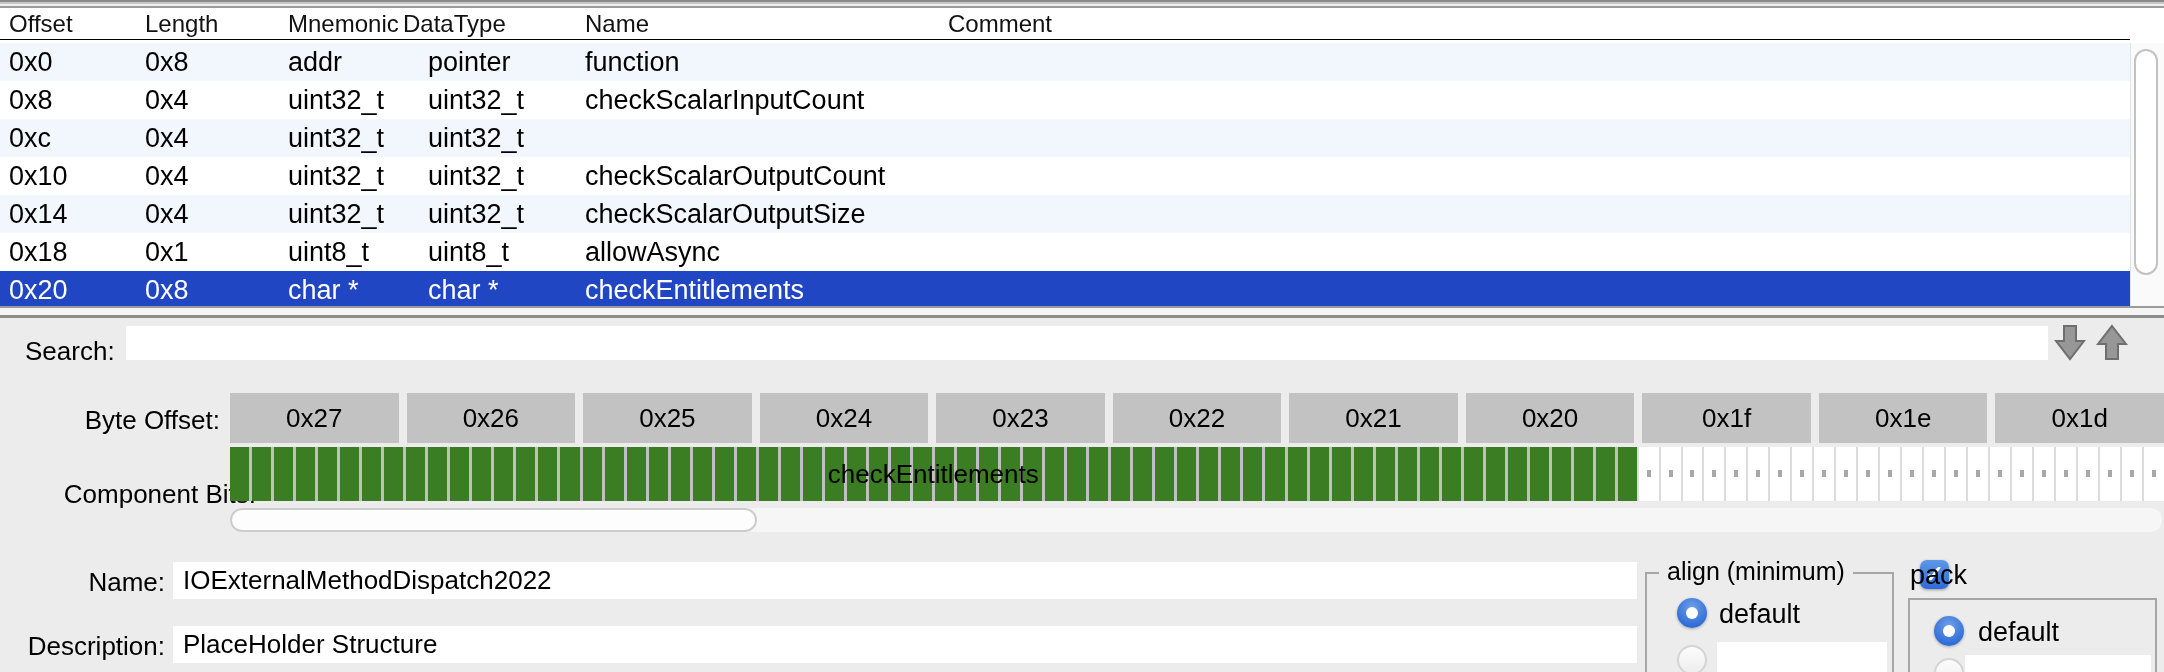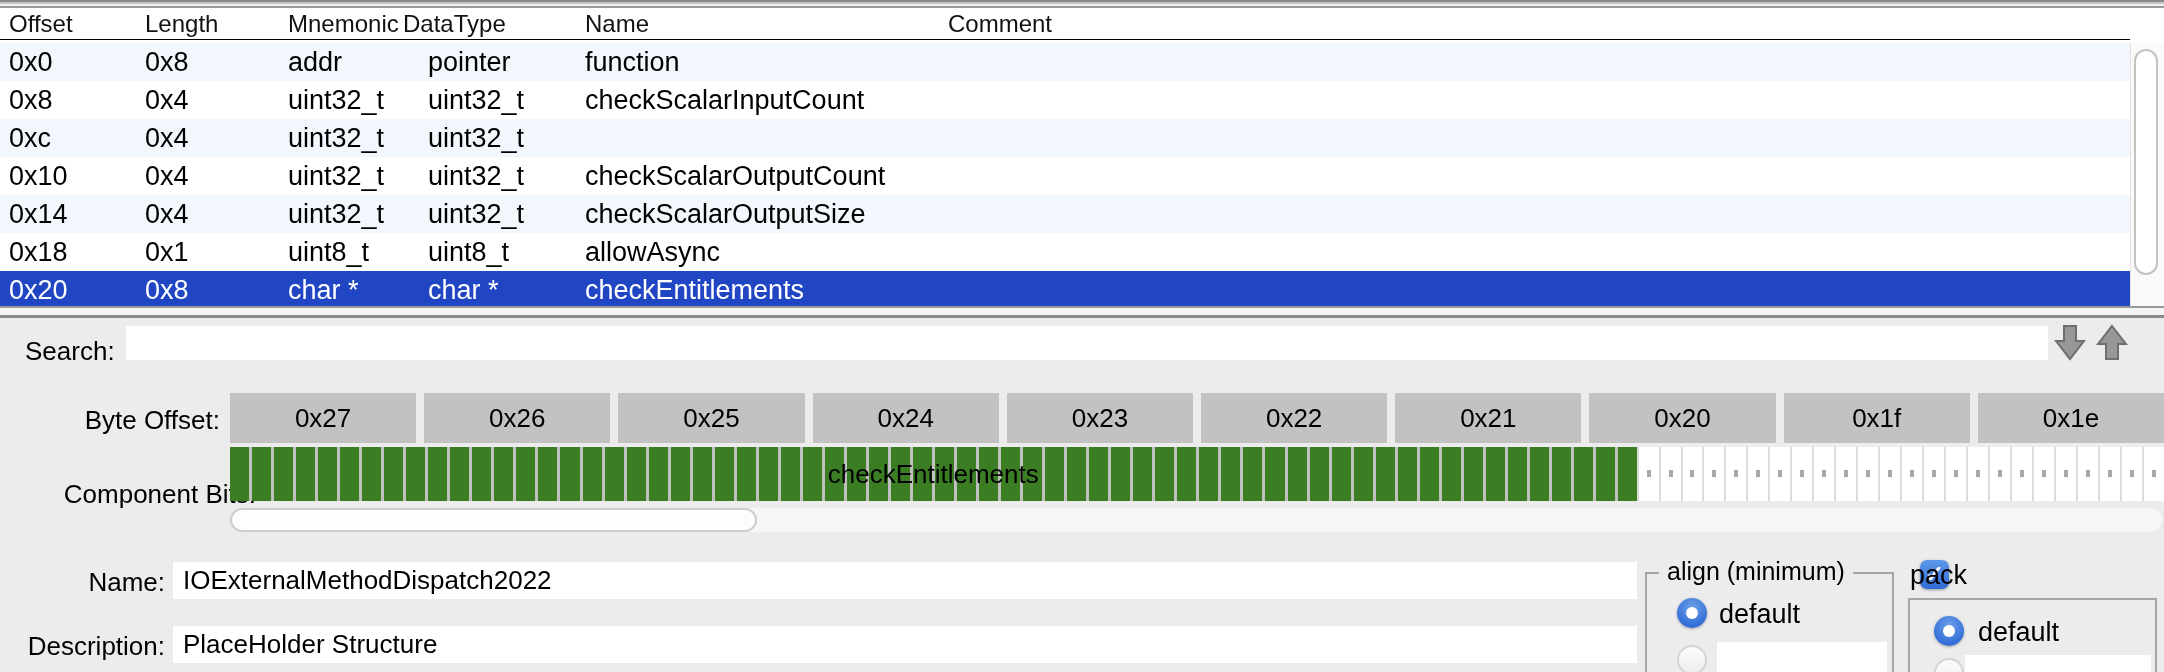--- a/index.html
+++ b/index.html
@@ -175,20 +175,21 @@
       <div class="byte-box">0x27</div>
       <div class="byte-box">0x26</div>
       <div class="byte-box">0x25</div>
       <div class="byte-box">0x24</div>
       <div class="byte-box">0x23</div>
       <div class="byte-box">0x22</div>
       <div class="byte-box">0x21</div>
       <div class="byte-box">0x20</div>
       <div class="byte-box">0x1f</div>
       <div class="byte-box">0x1e</div>
+      <div class="byte-box">0x1d</div>
     </div>
 
   <span class="side-label" style="top:479px;margin-left:36px;">Component Bits:</span>
   <div class="bits-row">
     <div class="bits-green">
       <div class="bits-label-overlay">checkEntitlements</div>
     <div class="bit-on"></div>
         <div class="bit-on"></div>
         <div class="bit-on"></div>
         <div class="bit-on"></div>

